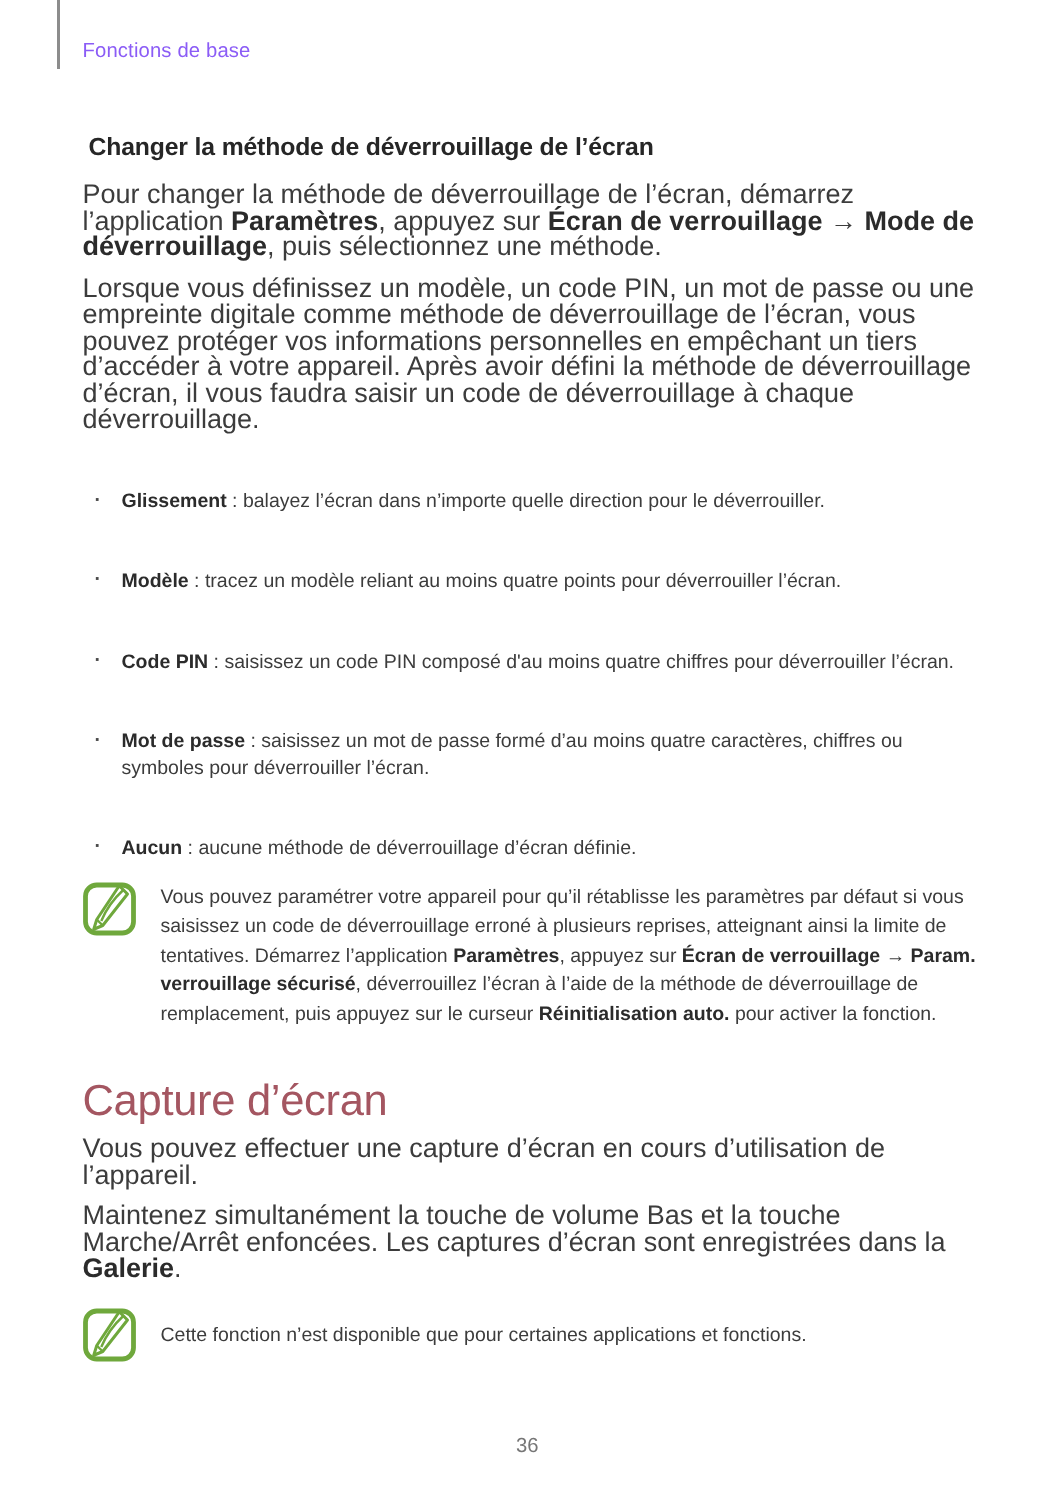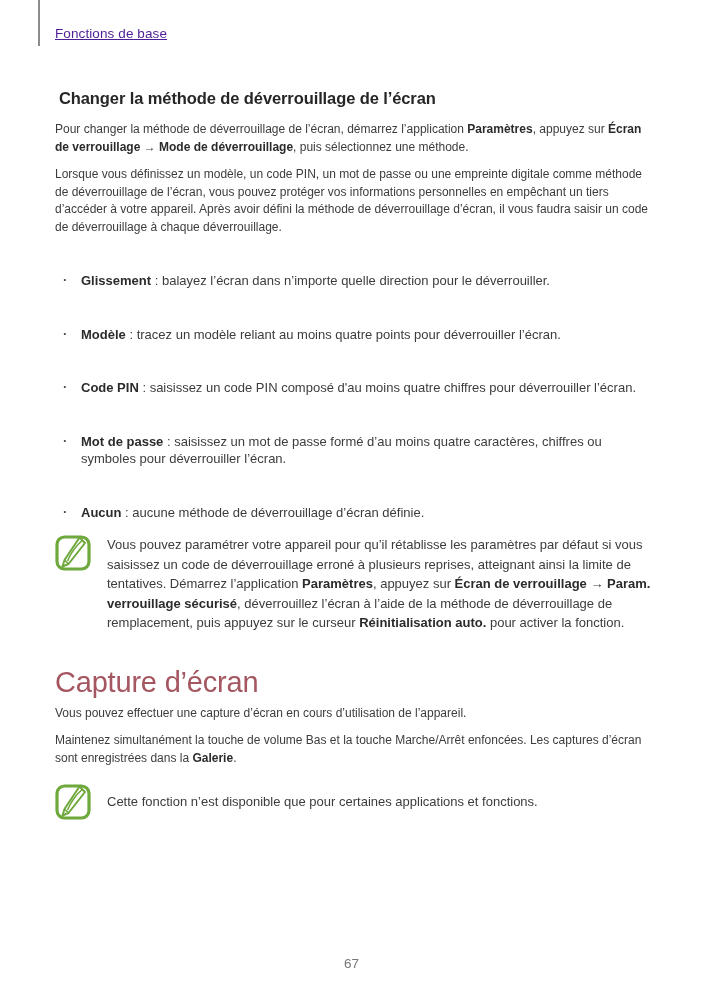--- a/index.html
+++ b/index.html
@@ -6,35 +6,35 @@
   body {
     width:703px; height:994px; position:relative; background:#ffffff;
     font-family:"Liberation Sans", sans-serif;
     -webkit-font-smoothing:antialiased;
   }
   .side-rule {
     position:absolute; left:38px; top:0; width:2px; height:46px; background:#8c8c8c;
   }
   .running-header {
     position:absolute; left:55px; top:26px;
-    font-size:13.5px; color:#4c1d95; letter-spacing:0.1px;text-decoration:underline;
+    font-size:13.5px; color:#8b5cf6; letter-spacing:0.1px;
   }
   .content {
     position:absolute; left:55px; top:85px; width:597px;
   }
   h3.sub-title {
     margin:4px; font-size:16.5px; line-height:18px; font-weight:700; color:#262626;
     letter-spacing:-0.1px;
   }
   h2.section-title {
     margin:36px 0 0 0; font-size:29px; line-height:26px; font-weight:400;
     color:#a45661; letter-spacing:-0.2px;
   }
   p.body-text {
-    margin:10px 0 0 0; font-size:12px; line-height:17.5px; color:#3c3c3c;
+    margin:10px 0 0 0; font-size:18px; line-height:17.5px; color:#3c3c3c;
   }
   p.intro { margin-top:14px; }
   .b { font-weight:700; color:#2b2b2b; }
   ul.bullets {
     list-style:none; margin:16px 0 0 0; padding:0;
   }
   ul.bullets li {
     position:relative; padding-left:26px; margin-bottom:8px;
     font-size:13px; line-height:17.5px; color:#3c3c3c;margin-top:36px;
   }
@@ -102,13 +102,13 @@
         <polygon points="24.5,2.5 30,8 13.5,29 7.5,31.5 9.5,25" fill="#ffffff" stroke="#6fa83c" stroke-width="2" stroke-linejoin="round"></polygon>
         <path d="M9.5 25 L13.5 29" fill="none" stroke="#6fa83c" stroke-width="1.6"></path>
         <path d="M12.5 26 C 16 17.5 21 11 27 5.5" fill="none" stroke="#6fa83c" stroke-width="1.6"></path>
       </svg>
     </div>
     <div class="note-text"><span>Cette fonction n’est disponible que pour certaines applications et fonctions.</span></div>
   </div>
 
 </div>
 
-<div class="page-number">67</div>
+<div class="page-number">36</div>
 
 </body></html>

